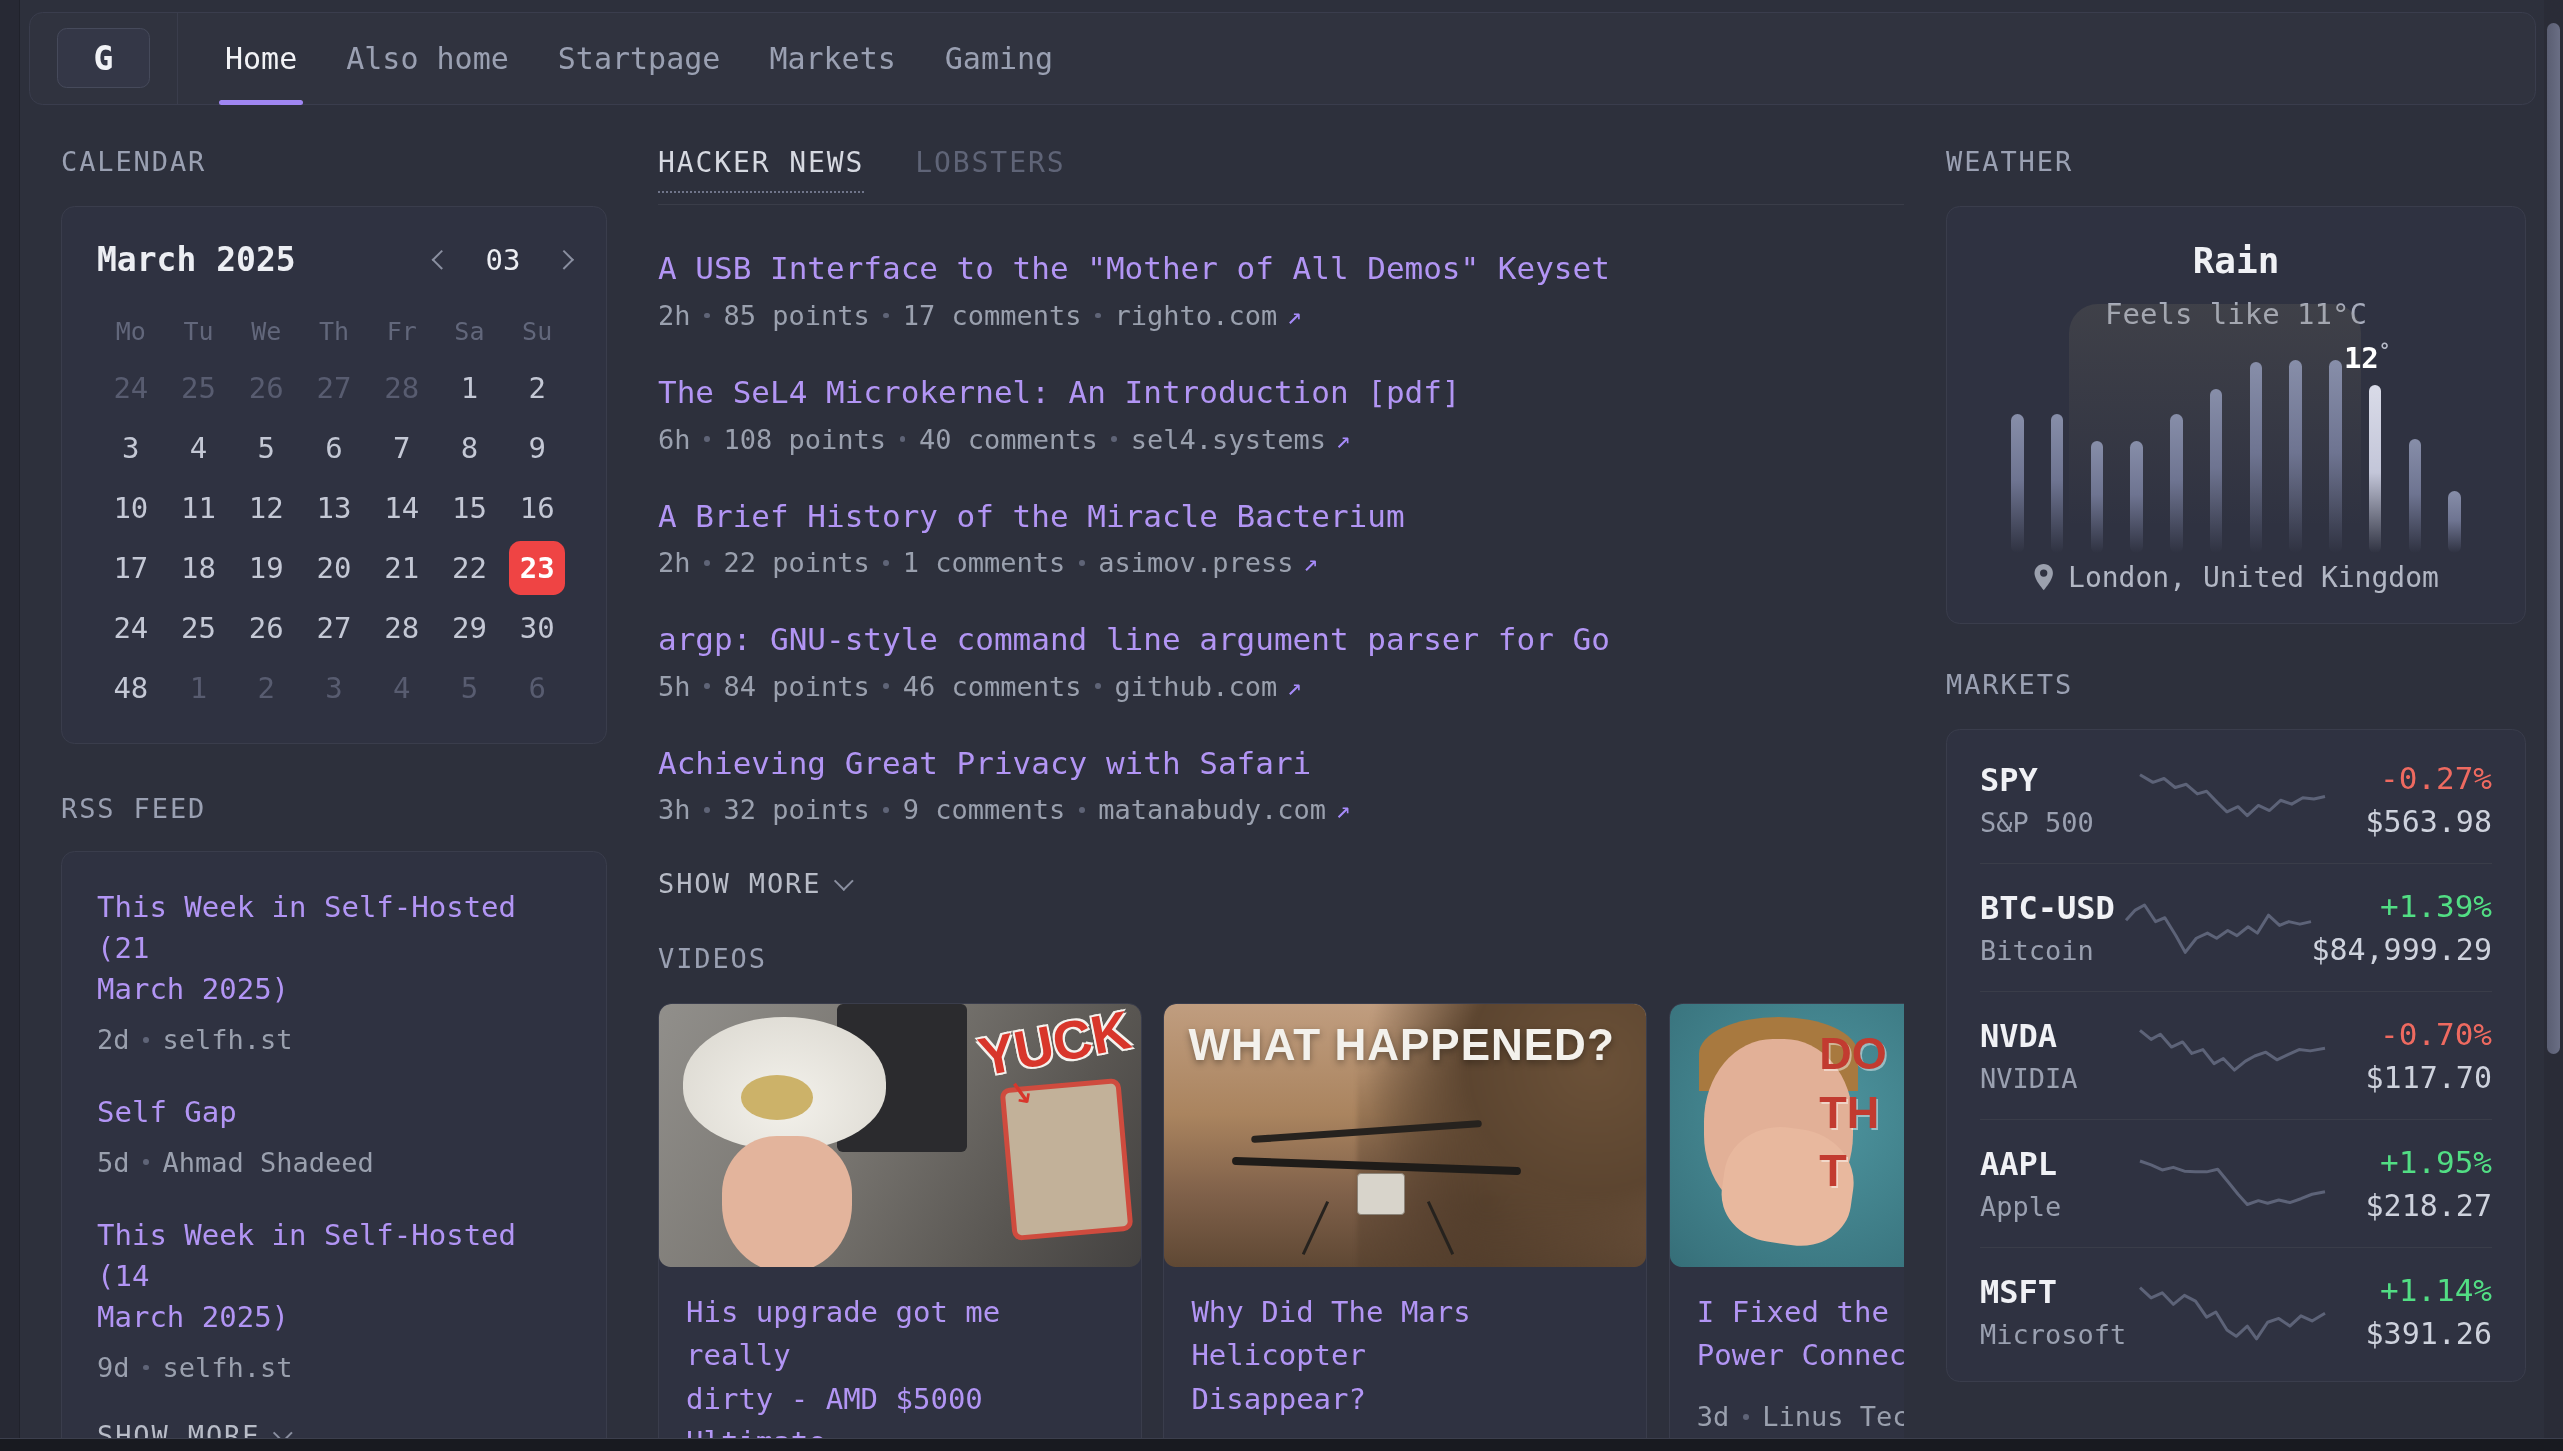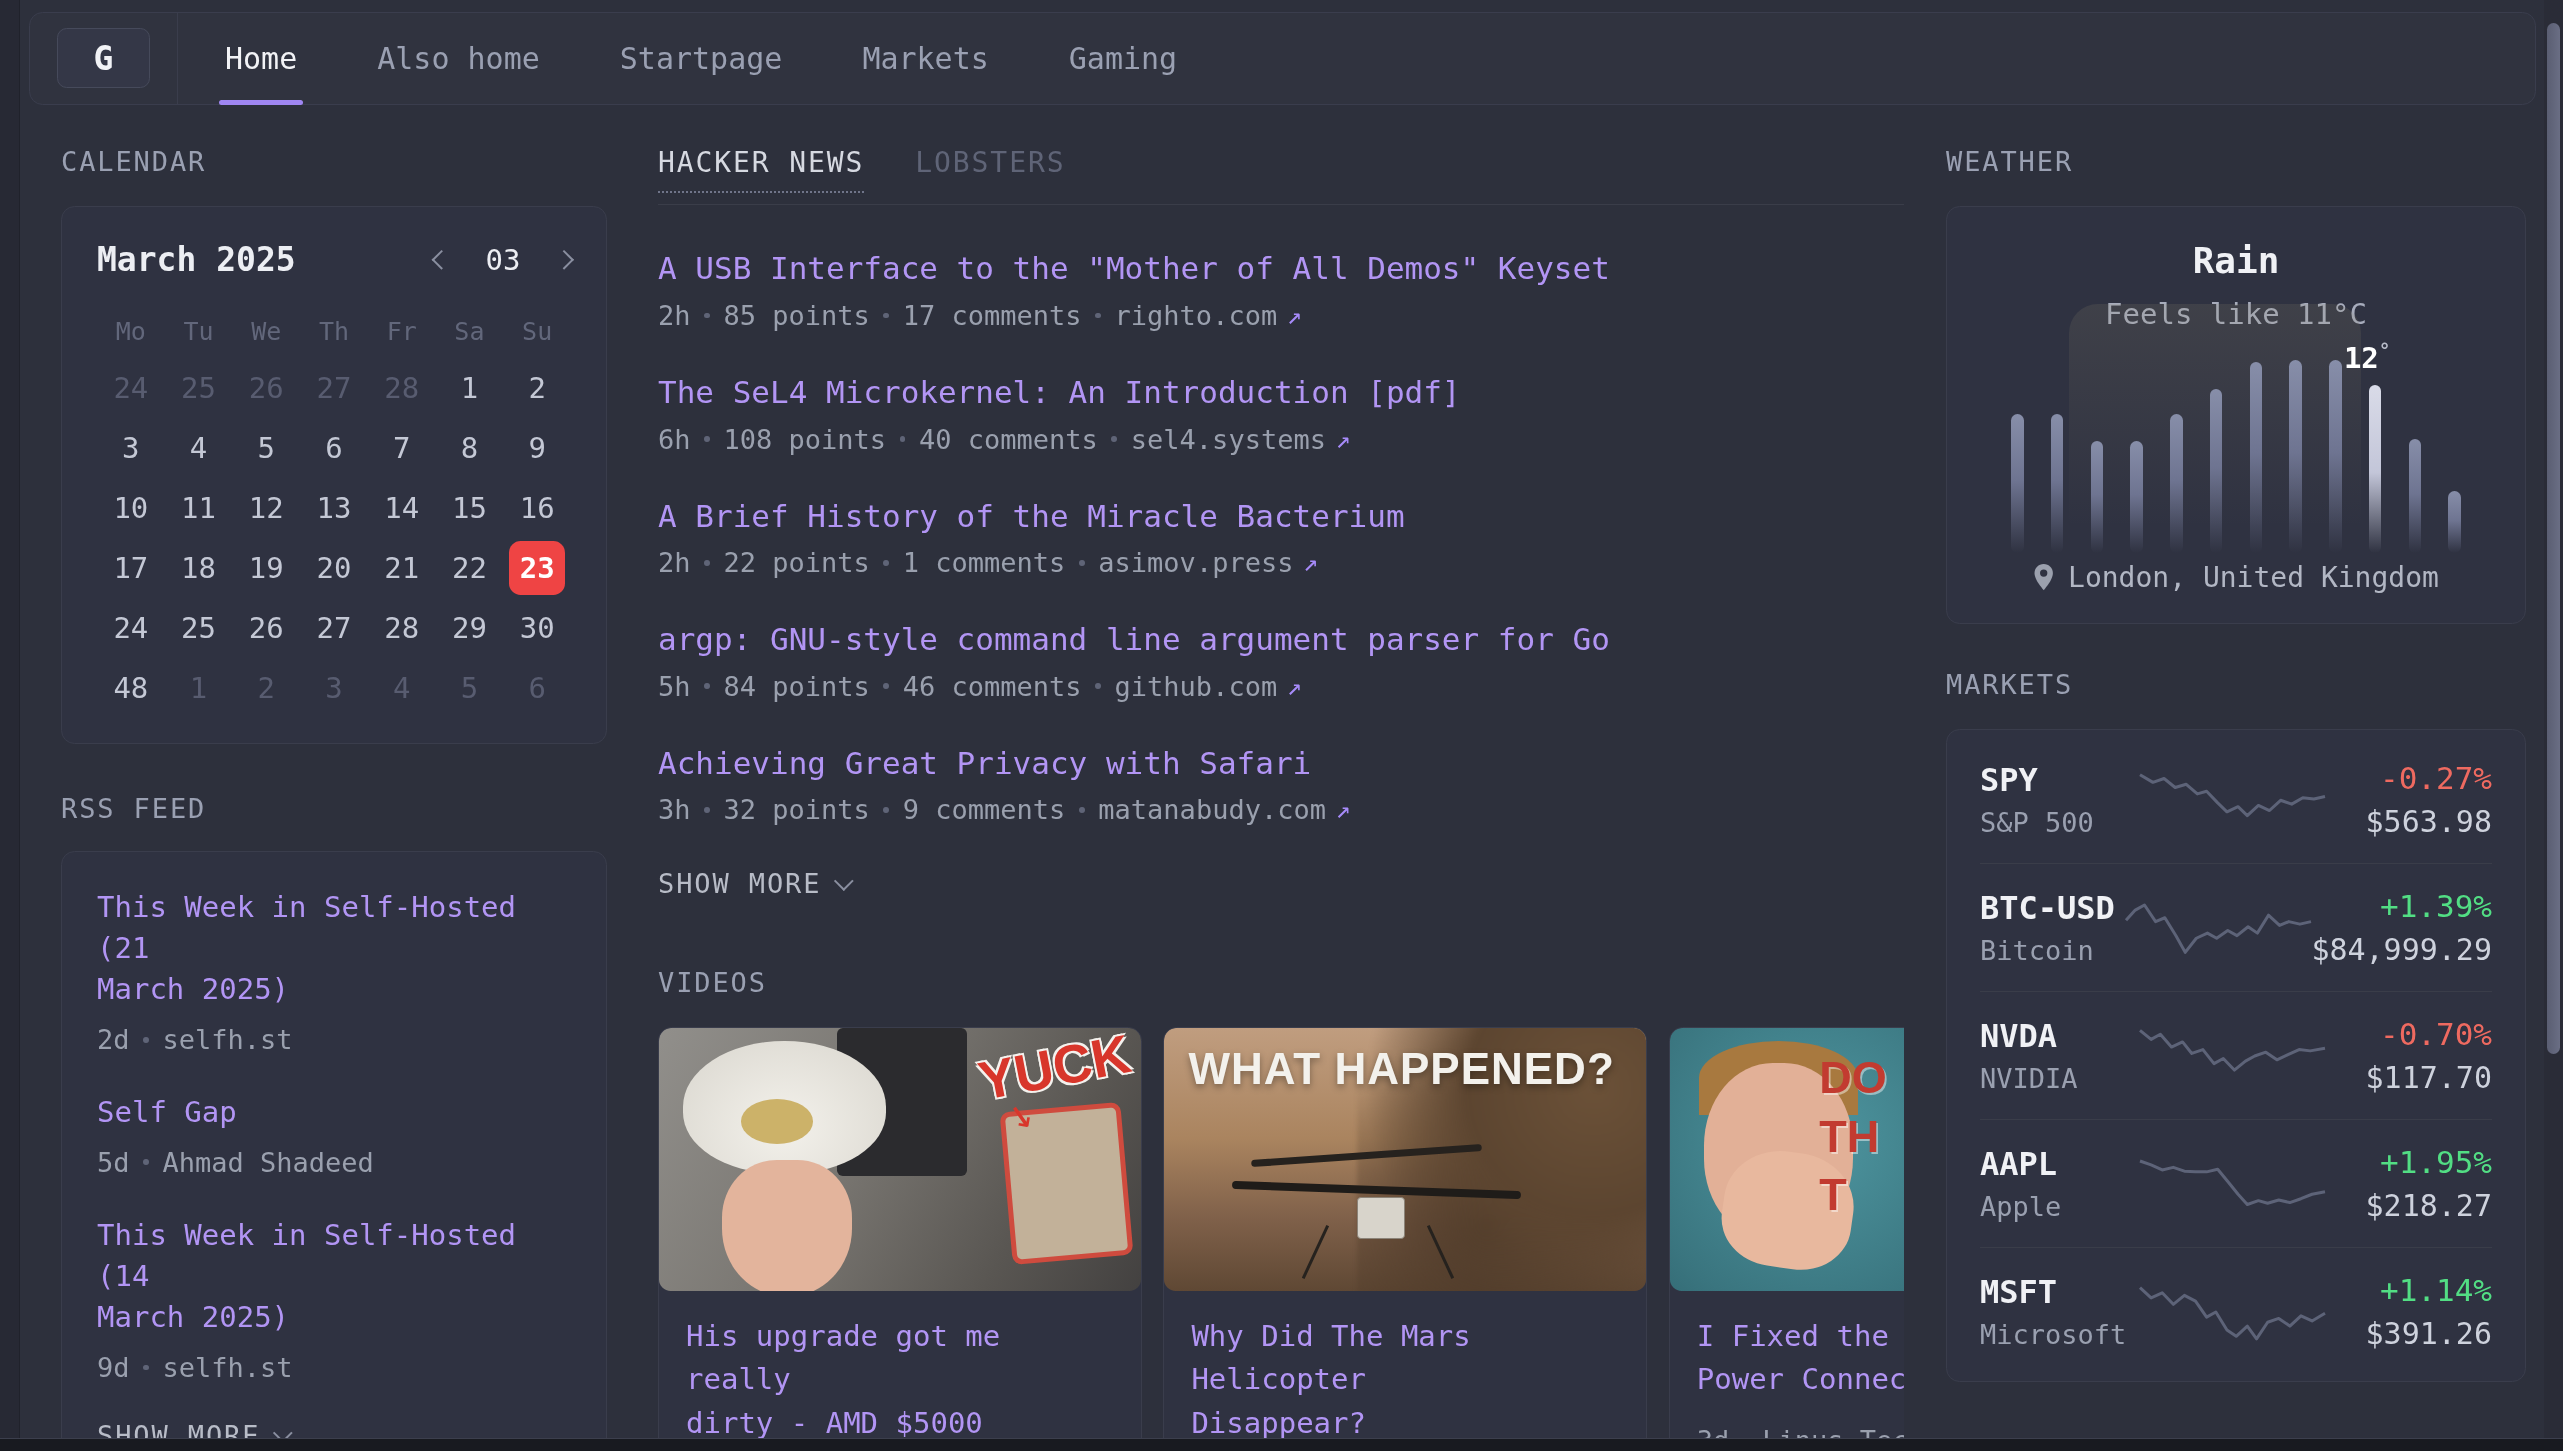--- a/index.html
+++ b/index.html
@@ -9,21 +9,21 @@
   
   .left-strip { position:absolute; left:0; top:0; width:19.5px; height:100%; background:#272934; border-right:1px solid #20222b; }
   .scroll-track { position:absolute; right:0; top:0; width:19.5px; height:100%; background:#2a2c37; }
   .scroll-thumb { position:absolute; right:2.9px; top:23.4px; width:12.7px; height:1031px; border-radius:6.8px; background:linear-gradient(90deg,#5a5e72,#6a6e84); }
   .bottom-strip { position:absolute; left:0; bottom:0; width:100%; height:13.6px; background:#181a20; border-top:1px solid #3c3f4d; }
 
   
   .topbar { position:absolute; left:29px; top:11.7px; width:2507px; height:93px; background:#30333f; border:1px solid #3a3d4d; border-radius:13.6px; display:flex; align-items:stretch; }
   .logo-box { margin:15.6px 0 15.6px 27px; width:93px; border:1px solid #464a5b; border-radius:9.7px; background:#343747; display:flex; align-items:center; justify-content:center; color:#f1f2f6; font-size:33px; font-weight:bold; }
   .topbar-divider { width:1px; background:#3a3d4c; margin-left:27px; }
-  .nav-tabs { display:flex; align-items:center; margin-left:47px; gap:80px; }
+  .nav-tabs { display:flex; align-items:center; margin-left:47px; gap:49px; }
   .nav-tab { position:relative; height:100%; display:flex; align-items:center; font-size:30px; color:#9aa0b2; cursor:pointer; }
   .nav-tab.active { color:#f2f3f6; }
   .nav-tab.active::after { content:""; position:absolute; left:-5.8px; right:-5.8px; bottom:-1px; height:4.9px; border-radius:2.9px; background:#9f86f2; }
 
   
   .content { position:absolute; left:61px; top:146px; width:2465px; display:flex; }
   .col-left { width:547px; }
   .col-mid { width:1246px; margin-left:51px; }
   .col-right { width:580px; margin-left:42px; }
 
@@ -60,21 +60,21 @@
   .news-tab { font-size:28px; letter-spacing:1.9px; color:#5f6477; padding-bottom:11.7px; cursor:pointer; }
   .news-tab.active { color:#d6d9e1; border-bottom:2.9px dotted #70758a; }
   .news-divider { height:1px; background:#3a3d49; margin-top:11.7px; }
   .news-list { margin-top:45px; }
   .hn-item { margin-bottom:43px; }
   .hn-title { font-size:31px; color:#b295f4; text-decoration:none; cursor:pointer; display:inline-block; }
   .ext-arrow { color:#a78bfa; font-size:25px; margin-left:9.7px; }
   .domain { cursor:pointer; }
 
   
-  .videos-label { margin-top:68px; }
+  .videos-label { margin-top:44px; }
   .videos-row { margin-top:29px; display:flex; gap:21.4px; overflow:hidden; }
   .video-card { flex:none; width:484px; overflow:hidden; cursor:pointer; }
   .thumb { position:relative; width:100%; height:263px; border-radius:11.7px; overflow:hidden; }
   .video-body { padding:23.4px 27px 29px; }
   .video-title { font-size:29px; line-height:1.5; color:#b295f4; white-space:pre-line; }
   .video-meta { margin-top:23.4px; }
 
   
   .t1 { background:linear-gradient(120deg,#918f8b 0%,#7a7772 40%,#595652 75%,#434140 100%); }
   .t1-machine { position:absolute; left:37%; top:0; width:27%; height:56%; background:#2b2b2e; border-radius:5.8px; }

